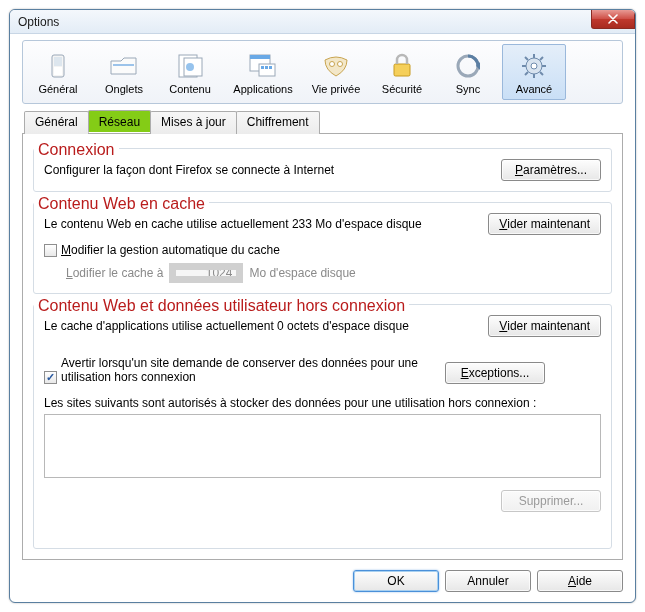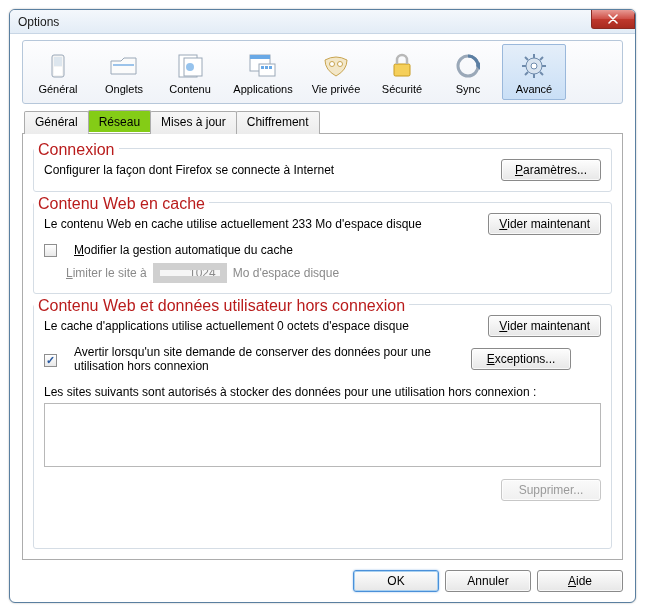--- a/index.html
+++ b/index.html
@@ -121,21 +121,21 @@
     position: absolute;
     top: -8px; left: 0;
     background: #fff;
     padding: 0 4px;
     font-size: 16px;
     color: #b91c1c;
   }
   .row {
     display: flex;
     align-items: center;
-    gap: 17px;
+    gap: 4px;
   }
   .row .grow { flex: 1; }
   .btn {
     min-width: 100px;
     height: 22px;
     padding: 0 10px;
     border: 1px solid #8a8a8a;
     border-radius: 3px;
     background: linear-gradient(to bottom, #fdfdfd, #e7e7e7);
     font-family: inherit; font-size: 12px;
@@ -329,36 +329,36 @@
             <button class="btn">
                 <span class="label-u">V</span>
                 <span>ider maintenant</span>
               </button>
           </div>
           <div class="row" style="margin-top:8px;">
             <span class="checkbox"></span>
             <span><span class="label-u">M</span><span>odifier la gestion automatique du cache</span></span>
           </div>
           <div class="subrow">
-            <span><span class="label-u">L</span><span>imiter le site à</span></span>
+            <span><span class="label-u">L</span><span>odifier le cache à</span></span>
             <input type="text" class="num" disabled="" value="1024" style="">
             <span>Mo d'espace disque</span>
           </div>
         </div>
 
         <div class="group" style="flex:1; display:flex; flex-direction:column;">
           <div class="legend">Contenu Web et données utilisateur hors connexion</div>
           <div class="row">
             <span class="grow">Le cache d'applications utilise actuellement 0 octets d'espace disque</span>
             <button class="btn">
                 <span class="label-u">V</span>
                 <span>ider maintenant</span>
               </button>
           </div>
-          <div class="row" style="margin-top:8px; align-items:center;">
+          <div class="row" style="margin-top:19px; align-items:flex-end;">
             <span class="checkbox checked" style="margin-top:2px;"></span>
             <span class="grow" style="max-width:380px;">Avertir lorsqu'un site demande de conserver des données pour une utilisation hors connexion</span>
             <button class="btn">
                 <span class="label-u">E</span>
                 <span>xceptions...</span>
               </button>
           </div>
           <div style="margin-top:12px;">Les sites suivants sont autorisés à stocker des données pour une utilisation hors connexion :</div>
           <div class="listbox"></div>
           <div class="row" style="justify-content:flex-end; margin-top:12px;">

